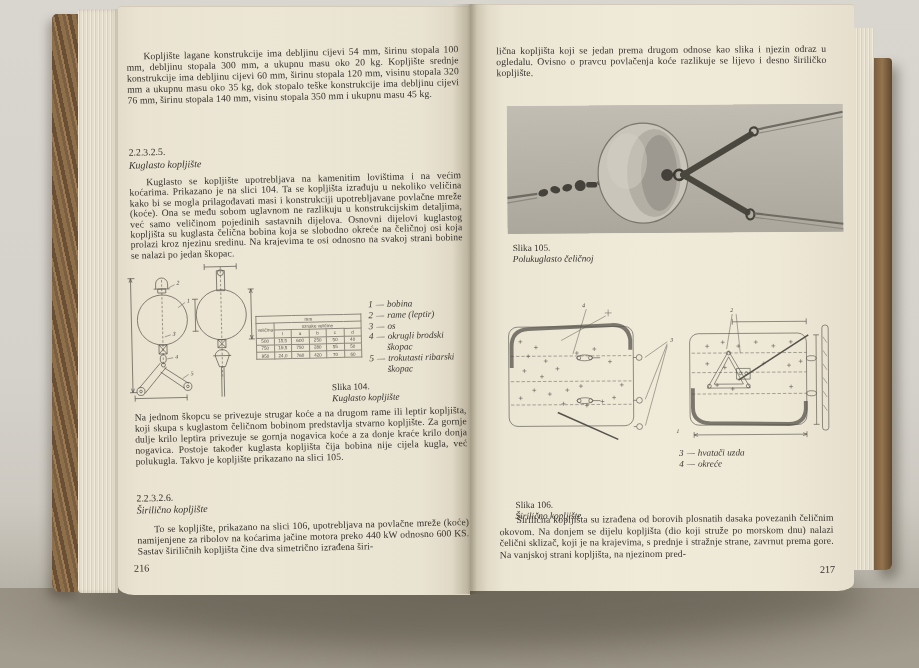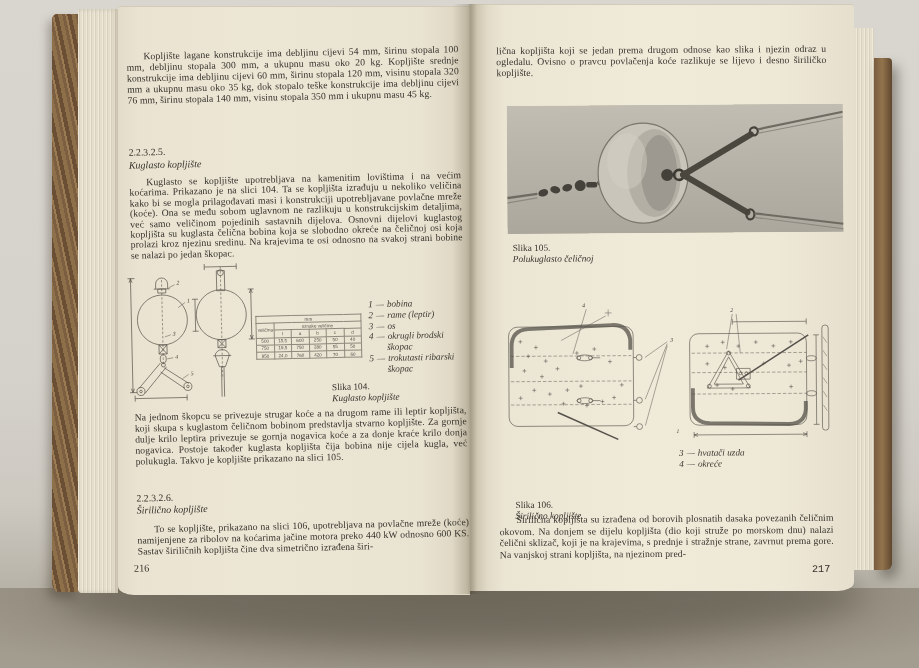--- a/index.html
+++ b/index.html
@@ -289,18 +289,18 @@
         <div class="leg-item"><span>4</span><span class="sep">—</span><span>okreće</span></div>
       </div>
 
       <div class="abs caption" style="left:44px;top:470px;margin-top:24px;">
         <span>Slika 106.</span>
         <span class="cap-title">Širilično kopljište</span>
       </div>
 
       <div class="abs body-text ind" style="left:28px;top:508px;width:334px;line-height:11.5px;">Širilična kopljišta su izrađena od borovih plosnatih dasaka povezanih čeličnim okovom. Na donjem se dijelu kopljišta (dio koji struže po morskom dnu) nalazi čelični sklizač, koji je na krajevima, s prednje i stražnje strane, zavrnut prema gore. Na vanjskoj strani kopljišta, na njezinom pred-</div>
 
-      <div class="abs pagenum" style="left:340px;top:560px;font-family:Liberation Mono, monospace;">217</div>
+      <div class="abs pagenum" style="left:348px;top:560px;">217</div>
     </div>
   </div>
 
   <div id="gutter" class="abs"></div>
 </div>
 
 </body></html>

